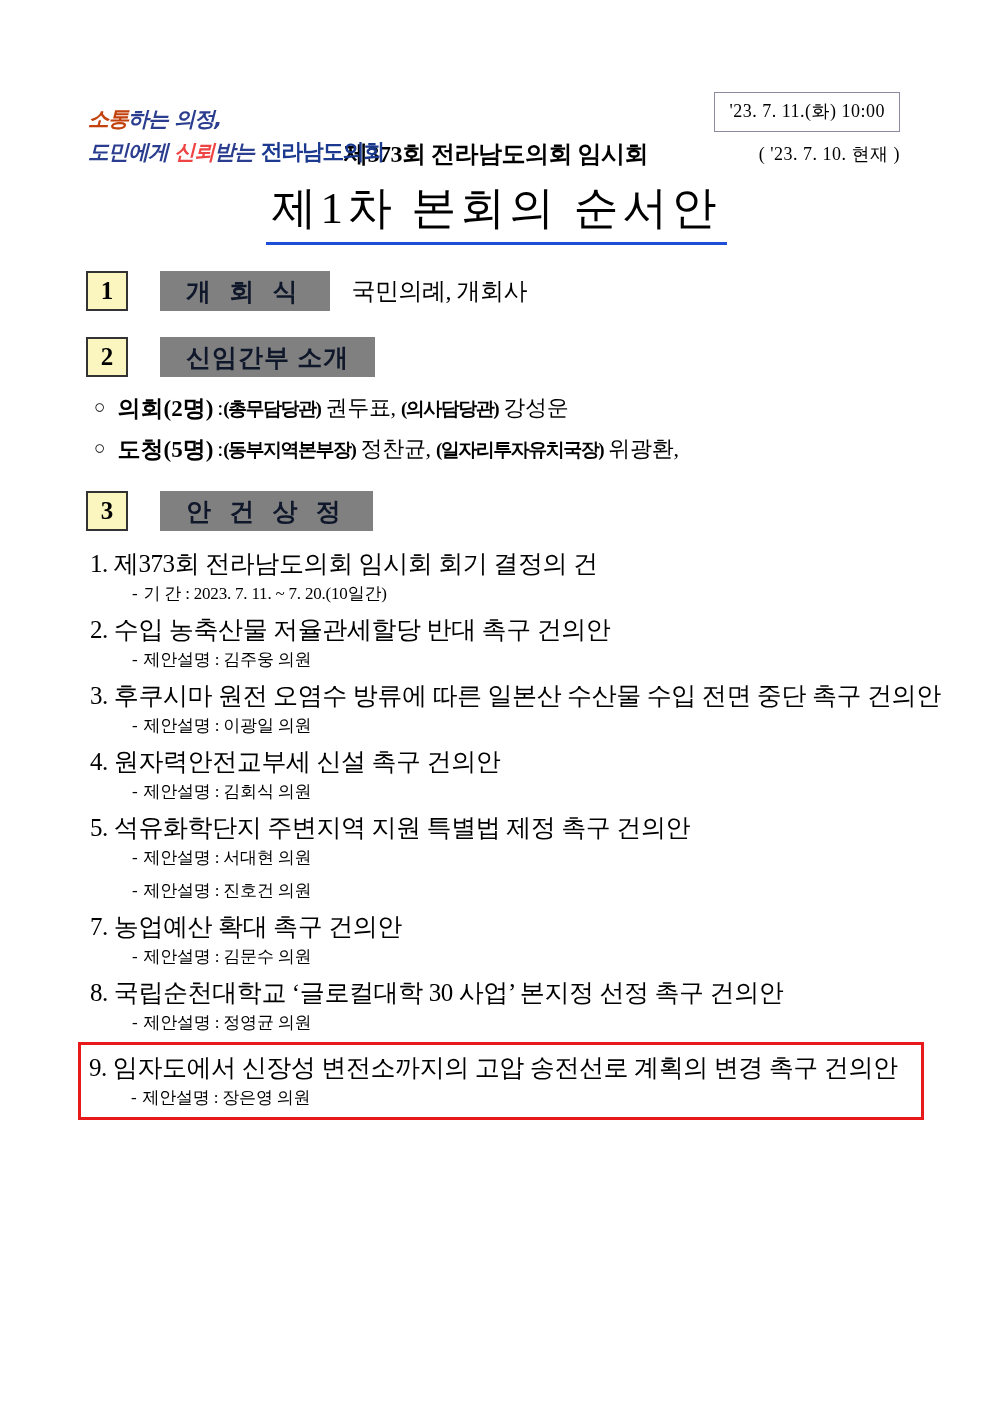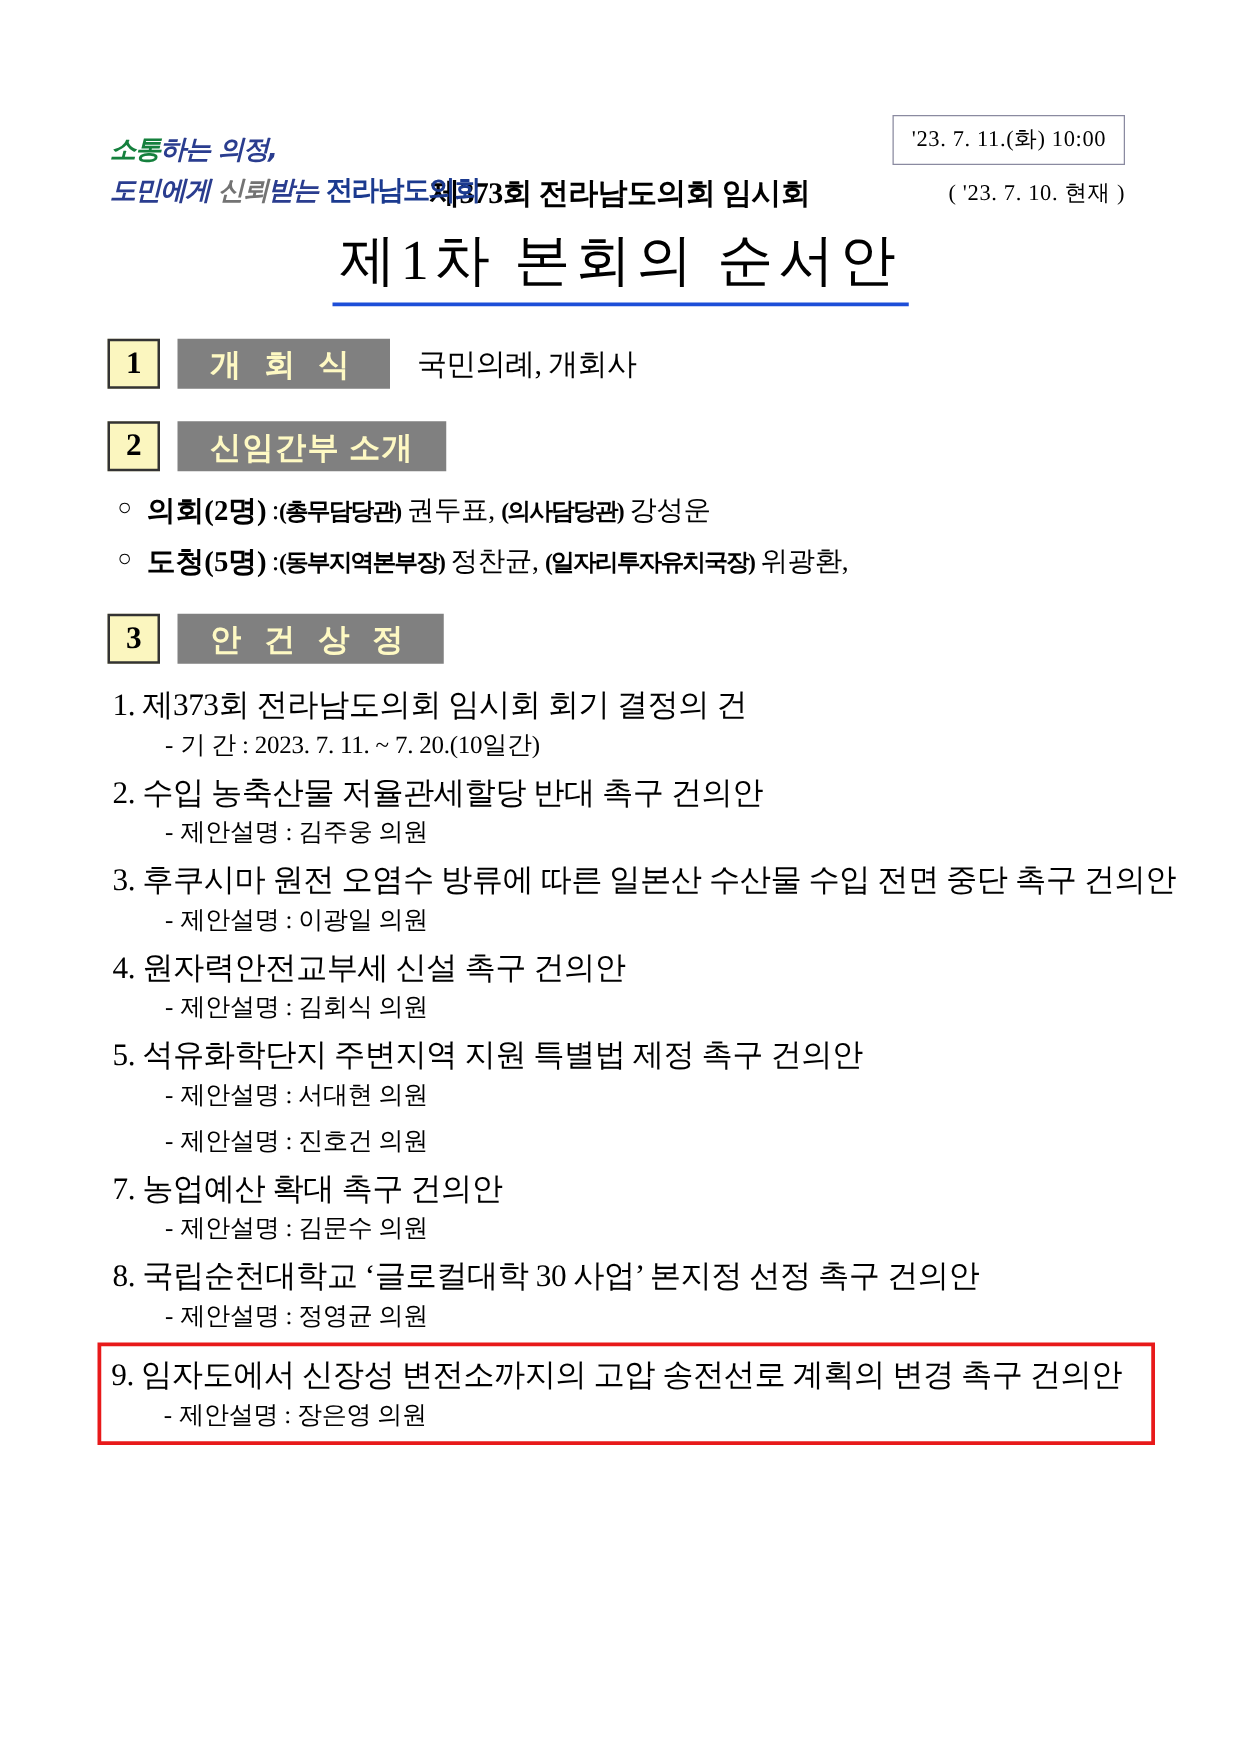--- a/index.html
+++ b/index.html
@@ -38,32 +38,32 @@
   }
   .logo-line1 {
     font-family: "DejaVu Sans", sans-serif;
     font-size: 21px;
     font-style: italic;
     font-weight: bold;
     color: #2a3d8f;
     letter-spacing: -1px;
     white-space: nowrap;
   }
-  .logo-line1 .accent { color: #15803d; }
+  .logo-line1 .accent { color: #c2410c; }
   .logo-line2 {
     font-family: "DejaVu Sans", sans-serif;
     font-size: 21px;
     font-style: italic;
     font-weight: bold;
     color: #2a3d8f;
     letter-spacing: -1px;
     white-space: nowrap;
     margin-top: 4px;
   }
-  .logo-line2 .accent { color: #737373; }
+  .logo-line2 .accent { color: #ef4444; }
   .logo-line2 .org {
     font-style: normal;
     font-size: 22px;
     color: #1b3a8f;
     letter-spacing: -1.5px;
   }
 
   .date-box {
     position: absolute;
     right: 92px;
@@ -120,23 +120,23 @@
     border: 2px solid #333;
     background: #fbf6bf;
     font-size: 25px;
     font-weight: bold;
     display: flex;
     align-items: center;
     justify-content: center;
     box-sizing: border-box;
   }
   .gray-bar {
-    margin-left: 14px;
+    margin-left: 32px;
     background: #808080;
-    color: #fef9c3;
+    color: #0f172a;
     font-size: 25px;
     font-weight: bold;
     height: 40px;
     display: flex;
     align-items: center;
     padding: 0 26px;
     box-sizing: border-box;
     letter-spacing: 6px;
   }
   .gray-bar.tight { letter-spacing: 1px; text-align: right; }
@@ -180,21 +180,21 @@
   .agenda-item {
     margin-bottom: 4px;
     padding: 2px 4px;
   }
   .agenda-title {
     font-size: 25px;
     letter-spacing: -0.4px;
     white-space: nowrap;
   }
   .agenda-sub {
-    font-size: 20px;
+    font-size: 17px;
     letter-spacing: -0.2px;
     padding-left: 42px;
     margin-top: 2px;
     white-space: nowrap;
   }
   .agenda-sub .dash { margin-right: 6px; }
   .agenda-item.highlight {
     border: 3px solid #e8191a;
     padding: 6px 6px 8px 8px;
     margin-left: -8px;

